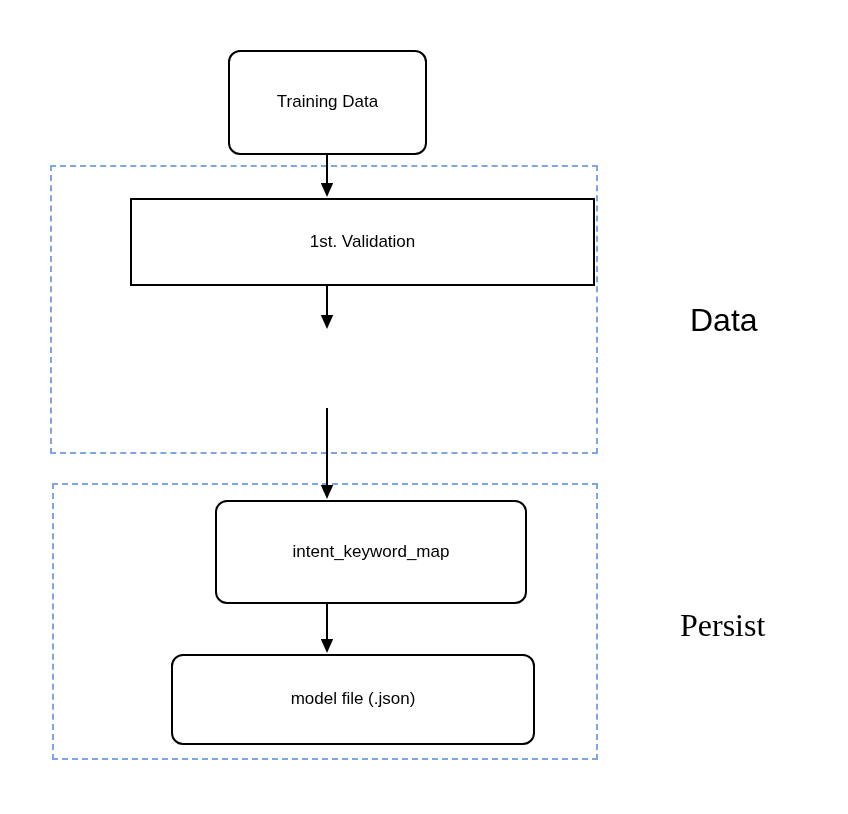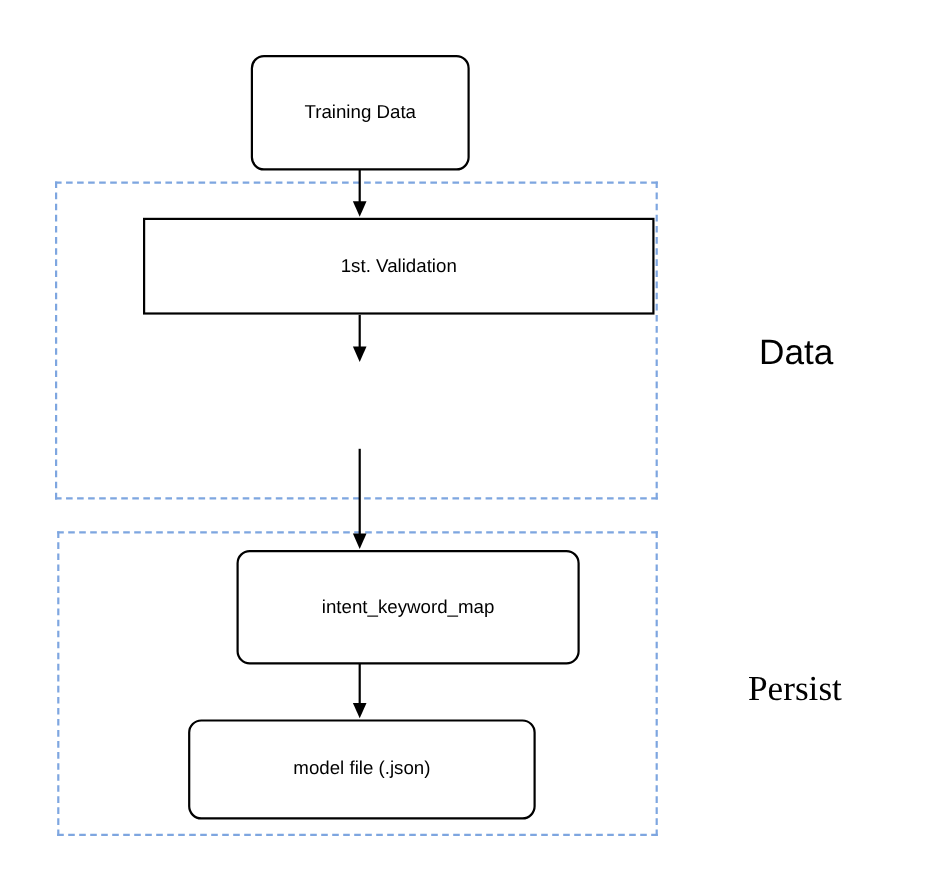--- a/index.html
+++ b/index.html
@@ -53,21 +53,21 @@
     width: 848px;
     height: 814px;
     z-index: 1;
     pointer-events: none;
   }
   
   .n-training  { left: 228px; top: 50px;  width: 199px; height: 105px; }
   .n-val1      { left: 130px; top: 198px; width: 465px; height: 88px; }
   .n-val2      { left: 130px; top: 330px; width: 393px; height: 78px; }
   .n-intent    { left: 171px; top: 500px; width: 312px; height: 104px; margin-left: 44px; }
-  .n-model     { left: 171px; top: 654px; width: 316px; height: 91px; }
+  .n-model     { left: 171px; top: 654px; width: 364px; height: 91px; }
   
   .g-train     { left: 50px;  top: 165px; width: 548px; height: 289px; }
   .g-persist   { left: 52px;  top: 483px; width: 546px; height: 277px; }
   
   .gl-train    { left: 690px; top: 302px; }
   .gl-persist  { left: 680px; top: 607px; font-family: Liberation Serif, serif; }
 </style>
 </head>
 <body>
 

